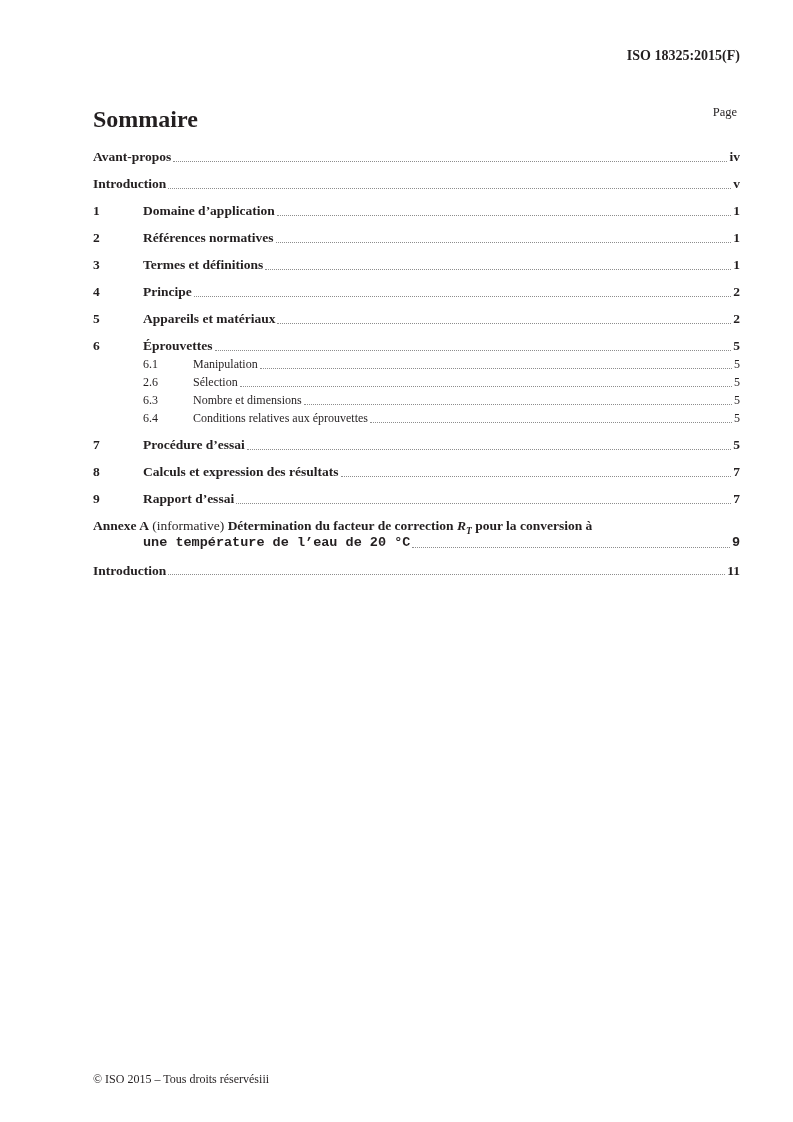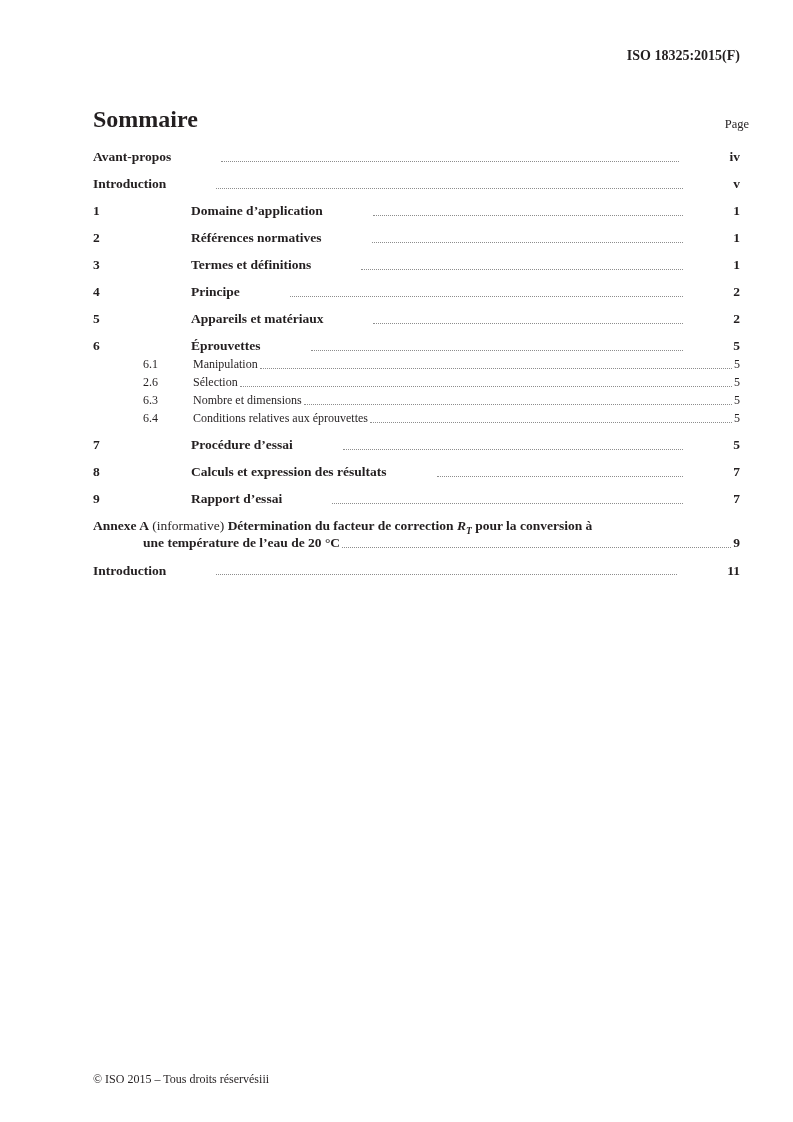--- a/index.html
+++ b/index.html
@@ -19,24 +19,24 @@
     right: 53px;
     text-align: right;
     font-weight: 700;
     font-size: 14px;
     line-height: 16px;
   }
   .sommaire-row {
     position: absolute;
     top: 104px;
     left: 93px;
-    right: 44px;
+    right: 56px;
     display: flex;
     justify-content: space-between;
-    align-items: flex-end;
+    align-items: flex-start;
   }
   .sommaire-title {
     font-size: 24px;
     font-weight: 700;
     line-height: 30px;
     margin: 0;
   }
   .page-label {
     font-size: 12.5px;
     line-height: 16px;
@@ -50,21 +50,20 @@
   }
   .toc-row {
     display: flex;
     align-items: flex-end;
   }
   .toc-row.l1 {
     margin-top: 11.5px;
     font-size: 13.5px;
     line-height: 15.5px;
     font-weight: 700;
-    gap: 48px;
   }
   .toc-row.l1:first-child { margin-top: 0; }
   .toc-row.l2 {
     margin-top: 3px;
     padding-left: 50px;
     font-size: 12px;
     line-height: 15px;
     font-weight: 400;
   }
   .num { flex: 0 0 50px; }
@@ -80,20 +79,21 @@
     margin-top: 11.5px;
     font-size: 13.5px;
     line-height: 16px;
     font-weight: 700;
   }
   .annex-line1 { white-space: nowrap; }
   .annex-line2 {
     display: flex;
     align-items: flex-end;
     margin-top: 1px;
+    font-family: Liberation Mono, monospace;
   }
   .annex-line2 .ttl { margin-left: 50px; }
   .reg { font-weight: 400; }
   .ital { font-style: italic; }
   .annex sub { font-size: 9.5px; line-height: 0; }
   .footer {
     position: absolute;
     left: 93px;
     right: 53px;
     bottom: 36px;

